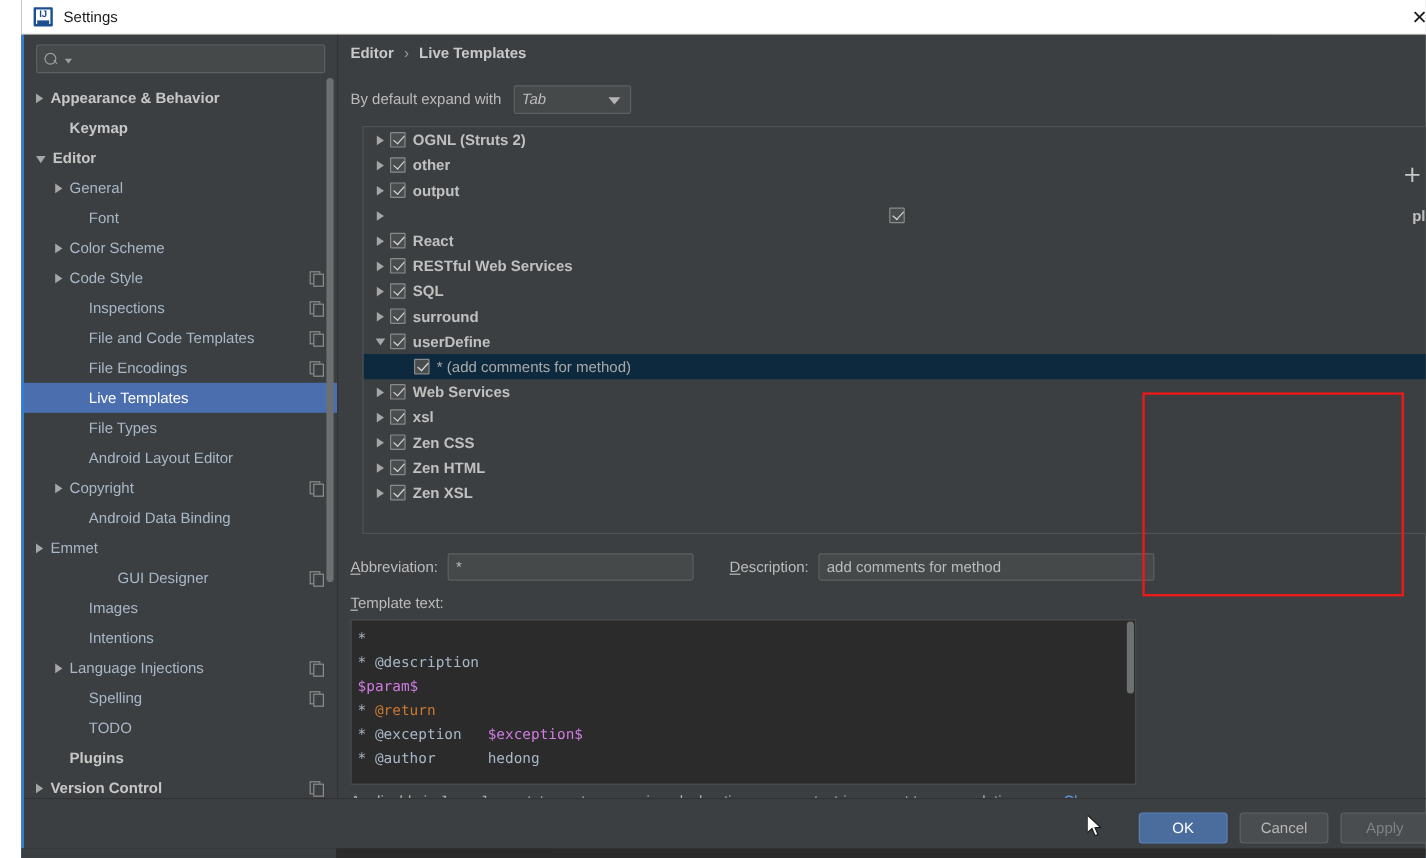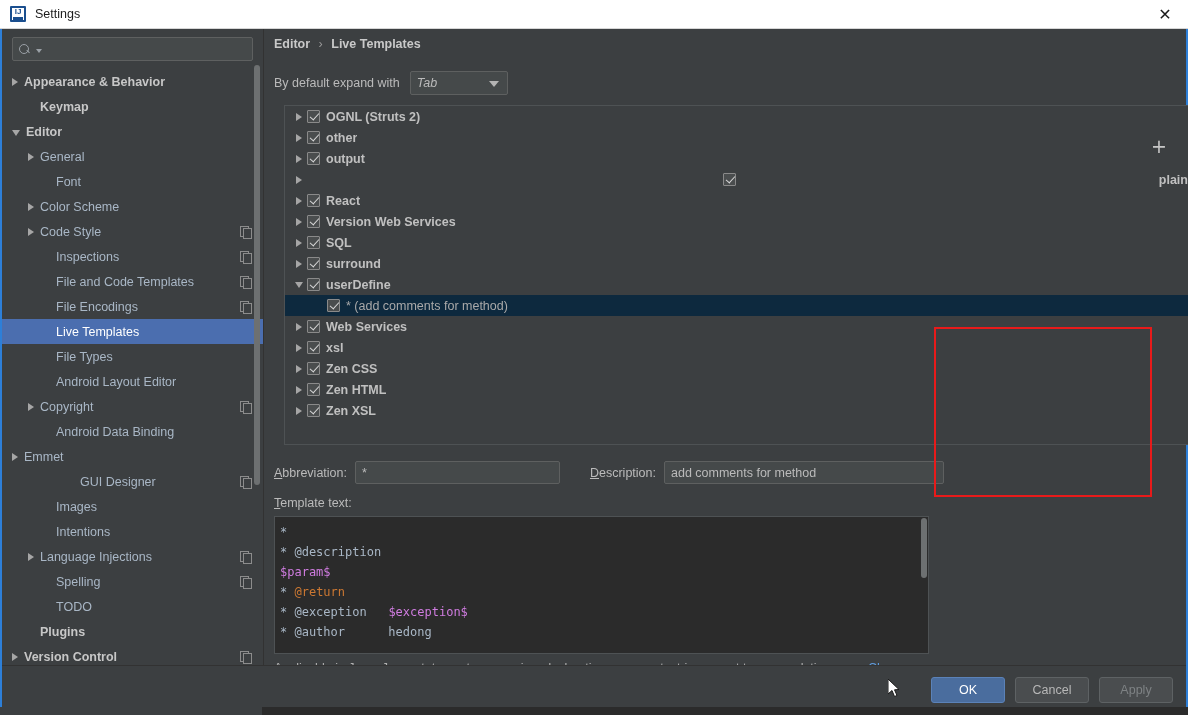--- a/index.html
+++ b/index.html
@@ -6,20 +6,21 @@
   html, body {
     width: 1188px; height: 715px;
     background: #ffffff;
     font-family: "Liberation Sans", sans-serif;
     overflow: hidden;
   }
   #root {
     position: relative;
     width: 1044px; height: 715px;
     background: #0f172a;
+    margin-left: 18px;
   }
 
   
   .titlebar {
     position: absolute; left: 0; top: 0; width: 1188px; height: 29px;
     background: #ffffff;
     display: flex; align-items: center;
     border-bottom: 1px solid #d6d6d6;
   }
   .tb-icon {
@@ -455,21 +456,21 @@
               <span class="arrg right"></span>
             </span>
             <span class="cbx on"></span>
             <span class="txt">React</span>
           </div>
           <div class="trow" style="padding-left: 6px;">
             <span class="arr">
               <span class="arrg right"></span>
             </span>
             <span class="cbx on"></span>
-            <span class="txt">Version Web Services</span>
+            <span class="txt">RESTful Web Services</span>
           </div>
           <div class="trow" style="padding-left: 6px;">
             <span class="arr">
               <span class="arrg right"></span>
             </span>
             <span class="cbx on"></span>
             <span class="txt">SQL</span>
           </div>
           <div class="trow" style="padding-left: 6px;">
             <span class="arr">

